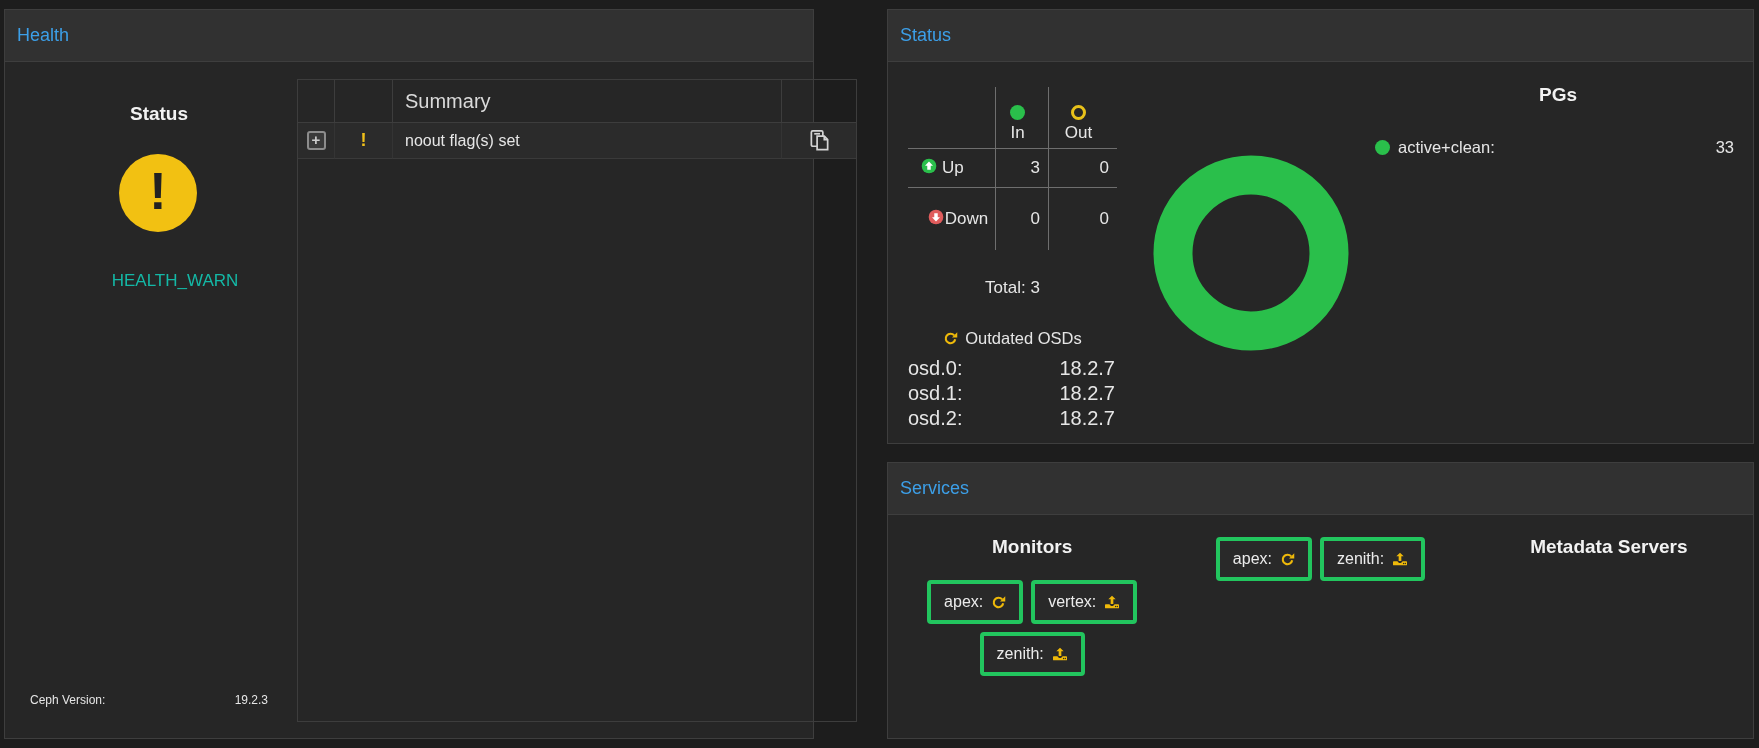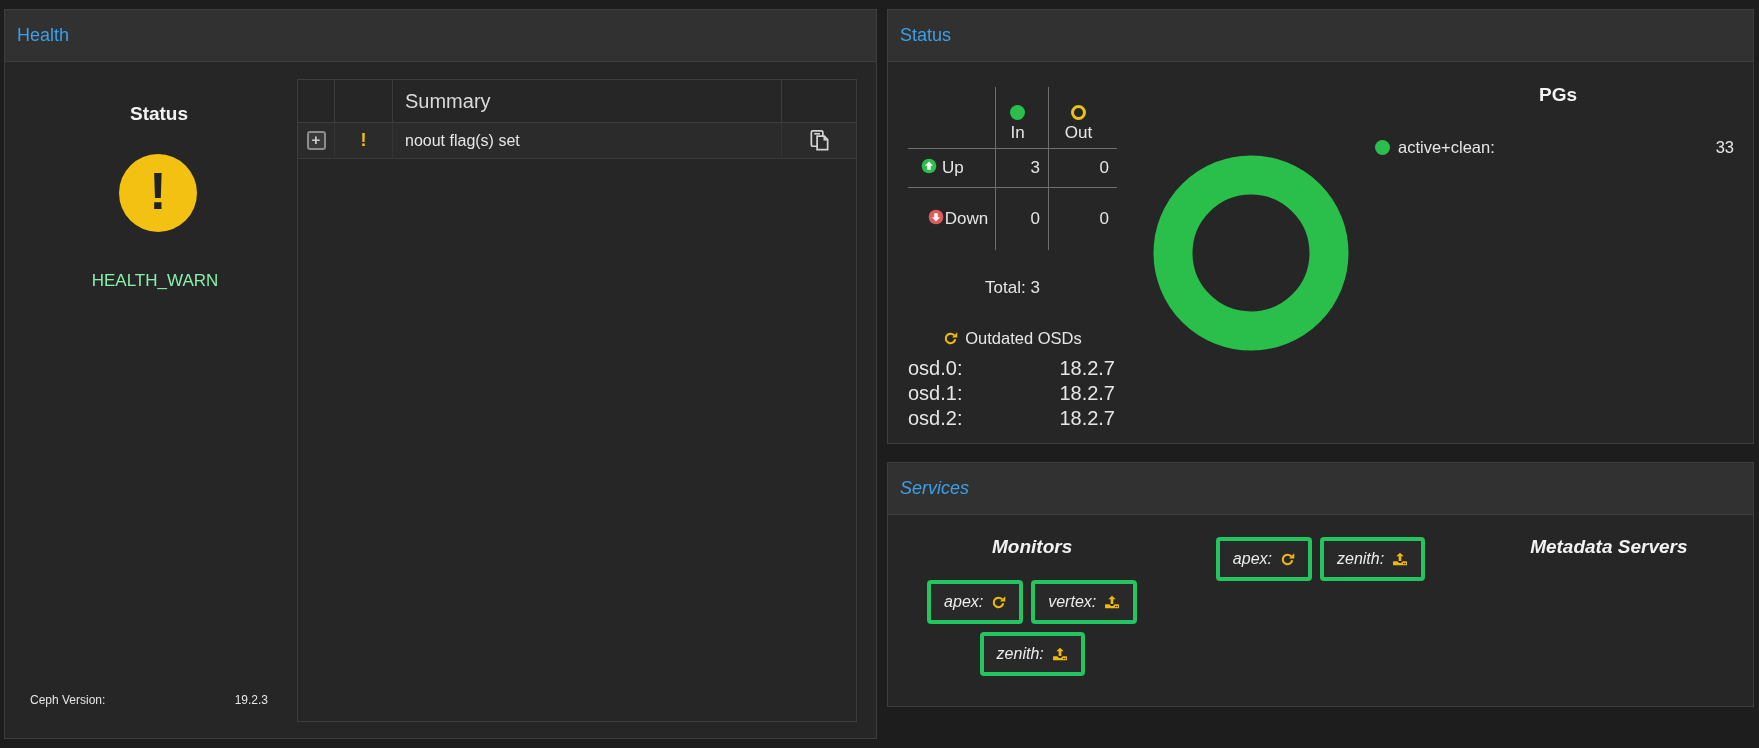--- a/index.html
+++ b/index.html
@@ -6,32 +6,32 @@
   html,body { background:#161616; }
   body { font-family:"Liberation Sans","DejaVu Sans",sans-serif; color:#e6e6e6; }
   #canvas { position:relative; width:1759px; height:748px; background:#1d1d1d; overflow:hidden; }
 
   .panel { position:absolute; background:#262626; border:1px solid #3e3e3e; }
   .panel-header { height:52px; background:#313131; border-bottom:1px solid #3e3e3e;
                   display:flex; align-items:center; padding:0 12px; }
   .panel-title { color:#3c9fe8; font-size:18px; }
   .panel-body { position:relative; width:100%; height:calc(100% - 52px); }
 
-  #health-panel   { left:4px;   top:9px;   width:873px; height:730px; }
+  #health-panel   { left:4px;   top:9px;   width:810px; height:730px; }
   #status-panel   { left:887px; top:9px;   width:867px; height:435px; }
-  #services-panel { left:887px; top:462px; width:867px; height:245px;font-style:italic; }
+  #services-panel { left:887px; top:462px; width:867px; height:277px; }
   .status-heading { position:absolute; left:8px; top:41px; width:292px; text-align:center;
                     font-size:19px; font-weight:bold; color:#f2f2f2; }
   .warn-circle { position:absolute; left:114px; top:92px; width:78px; height:78px;
                  border-radius:50%; background:#f2c112; display:flex; align-items:center;
                  justify-content:center; }
   .warn-circle span { color:#222; font-size:52px; font-weight:bold; line-height:1;
                       transform:translateY(-2px); }
-  .health-status-text { position:absolute; left:4px; top:209px; width:292px;
-                        text-align:center; font-size:17px; color:#86efac; }
+  .health-status-text { position:absolute; left:24px; top:209px; width:292px;
+                        text-align:center; font-size:17px; color:#14b8a6; }
   .version-row { position:absolute; left:25px; top:631px; width:238px; display:flex;
                  justify-content:space-between; font-size:12px; }
 
   .summary-table { position:absolute; left:292px; top:17px; width:560px; height:643px;
                    border:1px solid #3d3d3d; }
   .sum-head, .sum-row { display:grid; grid-template-columns:37px 58px 389px 1fr; }
   .sum-head { height:43px; }
   .sum-head > div { border-bottom:1px solid #3d3d3d; border-right:1px solid #3d3d3d;
                     display:flex; align-items:center; }
   .sum-head > div:last-child { border-right:none; }

